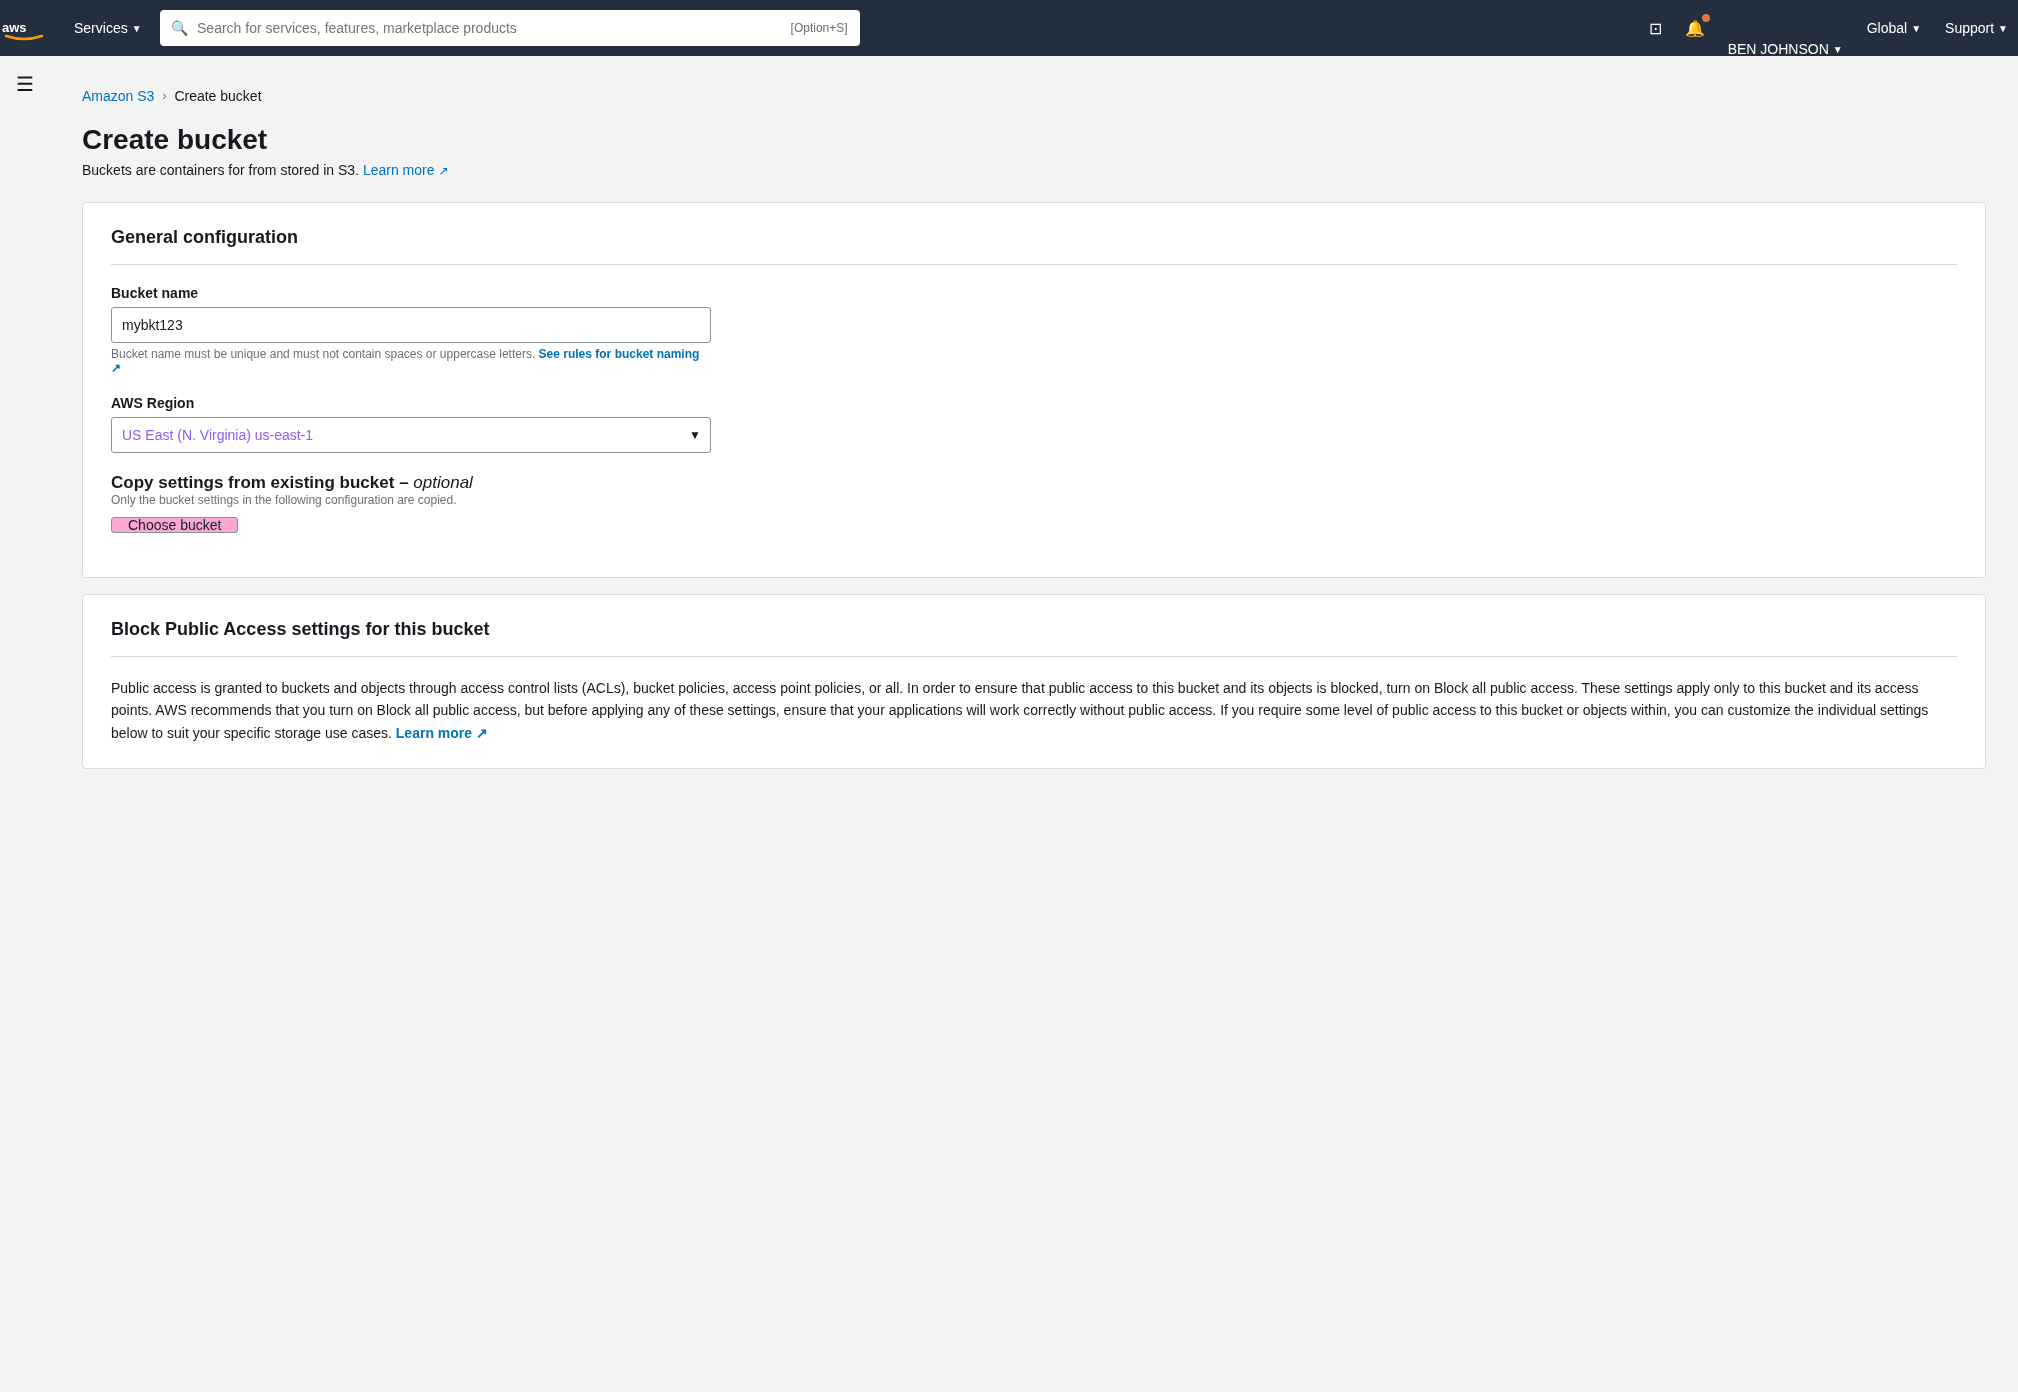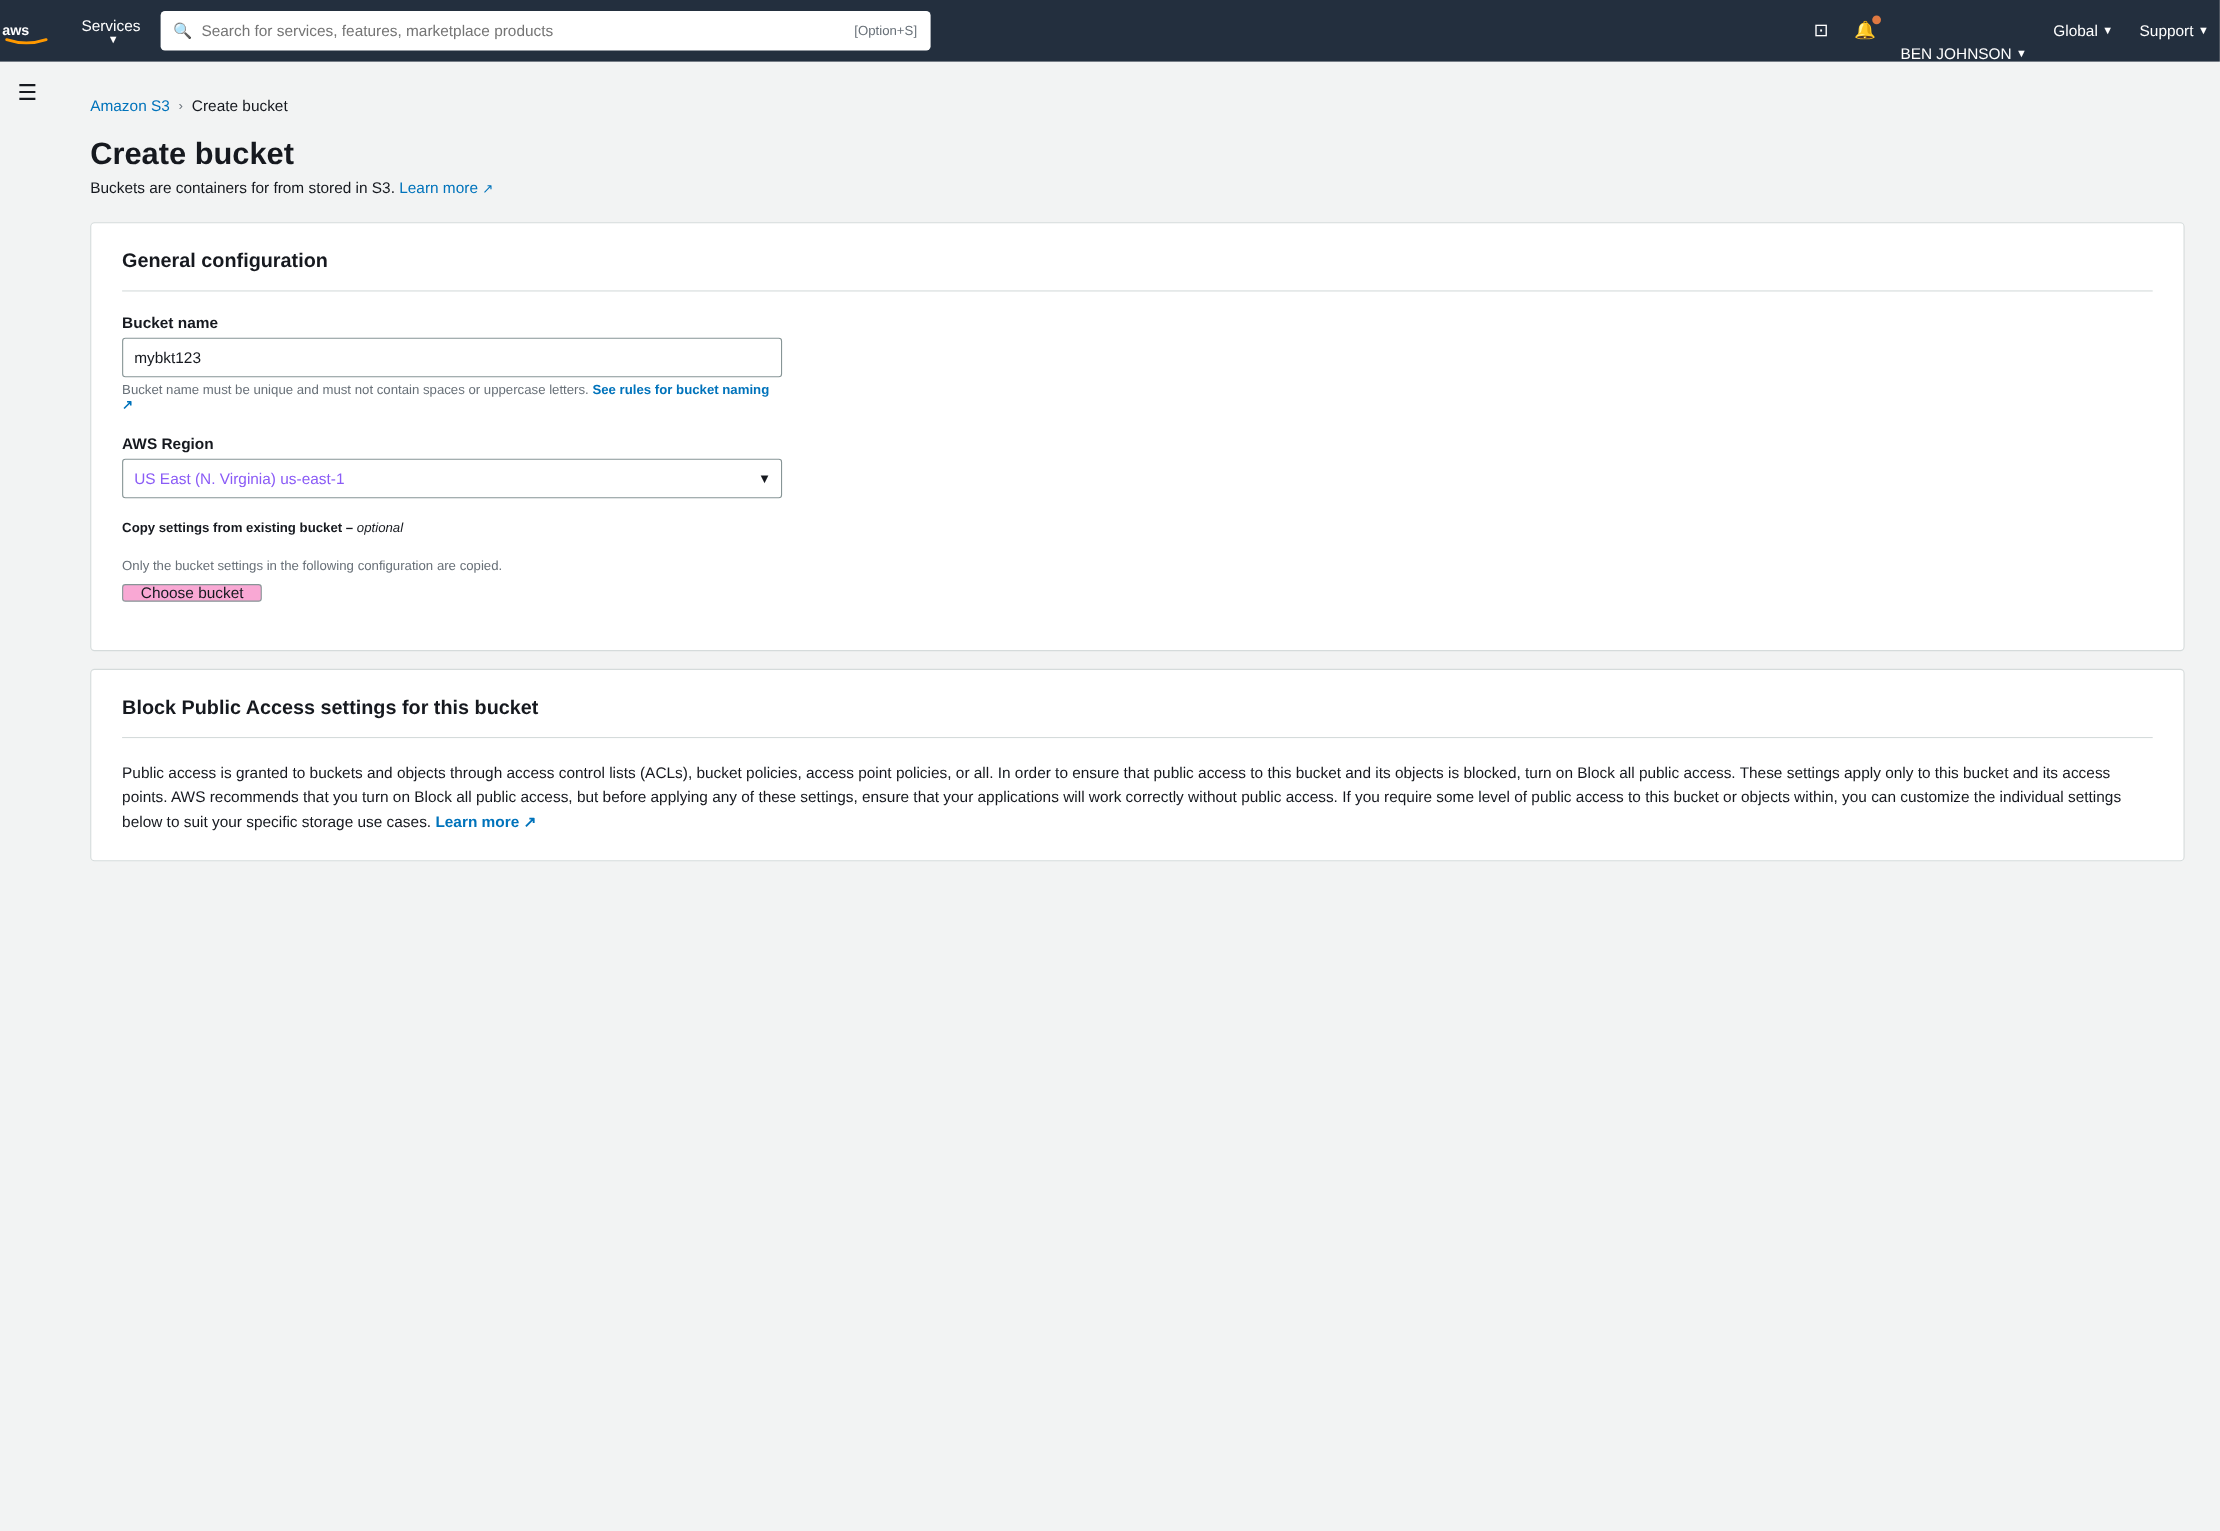--- a/index.html
+++ b/index.html
@@ -16,21 +16,21 @@
       position: fixed;
       top: 0; left: 0; right: 0;
       z-index: 100;
     }
     .aws-logo {
       display: flex; align-items: center; margin-right: 8px;
     }
     .aws-logo svg { width: 48px; height: 32px; }
     .nav-services {
       display: flex; align-items: center; color: #fff; font-size: 14px; font-weight: 500;
-      padding: 6px 10px; cursor: pointer; border-radius: 3px; white-space: nowrap; flex-direction: column;
+      padding: 6px 10px; cursor: pointer; border-radius: 3px; white-space: nowrap;
     }
     .nav-chevron { margin-left: 4px; font-size: 10px; color: #fff; }
     .search-bar {
       flex: 1;
       display: flex;
       align-items: center;
       background: #fff;
       border-radius: 4px;
       padding: 0 12px;
       height: 36px;
@@ -147,21 +147,21 @@
       cursor: pointer; outline: none;
     }
     .select-arrow {
       position: absolute; right: 10px; top: 50%;
       transform: translateY(-50%);
       pointer-events: none; color: #16191f; font-size: 12px;
     }
 
     
     .copy-settings-title {
-      font-size: 12px; font-weight: 700; color: #16191f; margin-bottom: 20px;
+      font-size: 17px; font-weight: 700; color: #16191f; margin-bottom: 0;
     }
     .copy-settings-title em { font-style: italic; font-weight: 400; }
     .copy-settings-desc { font-size: 12px; color: #687078; margin-bottom: 10px; }
     .btn-secondary {
       display: inline-flex; align-items: center; justify-content: center;
       height: 16px; padding: 0 16px;
       background: #f9a8d4; color: #16191f;
       border: 1px solid #879596; border-radius: 3px;
       font-size: 14px; cursor: pointer;
       text-decoration: none;

